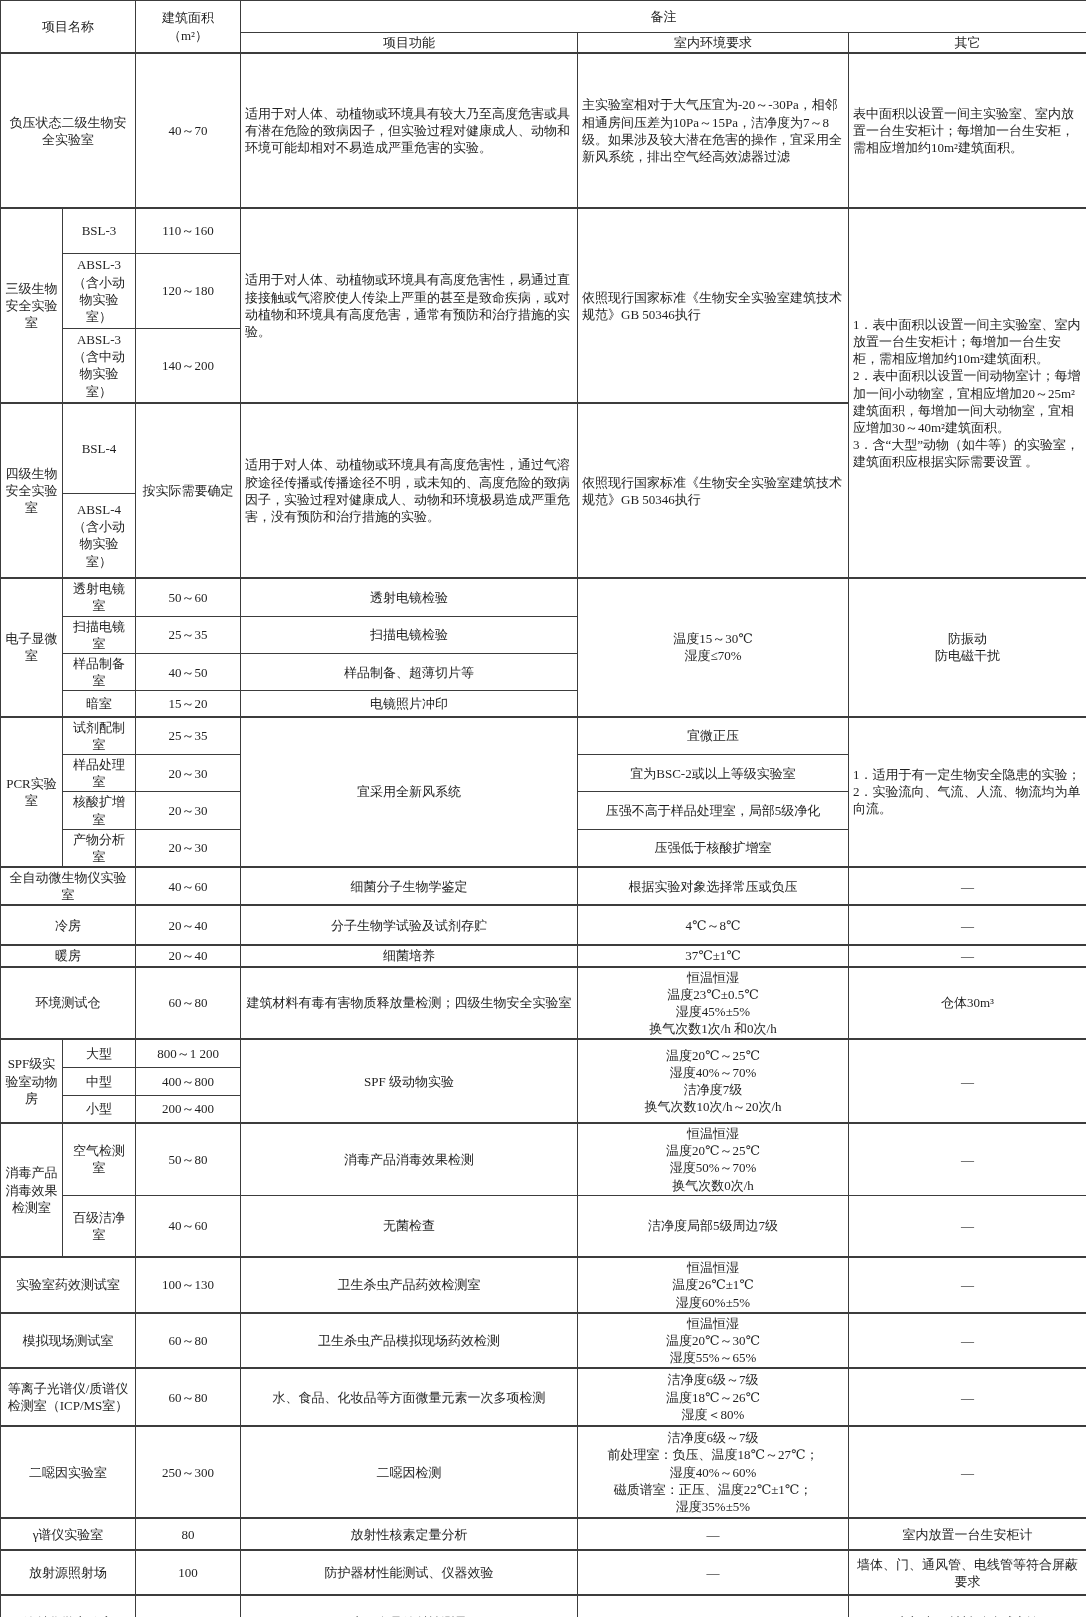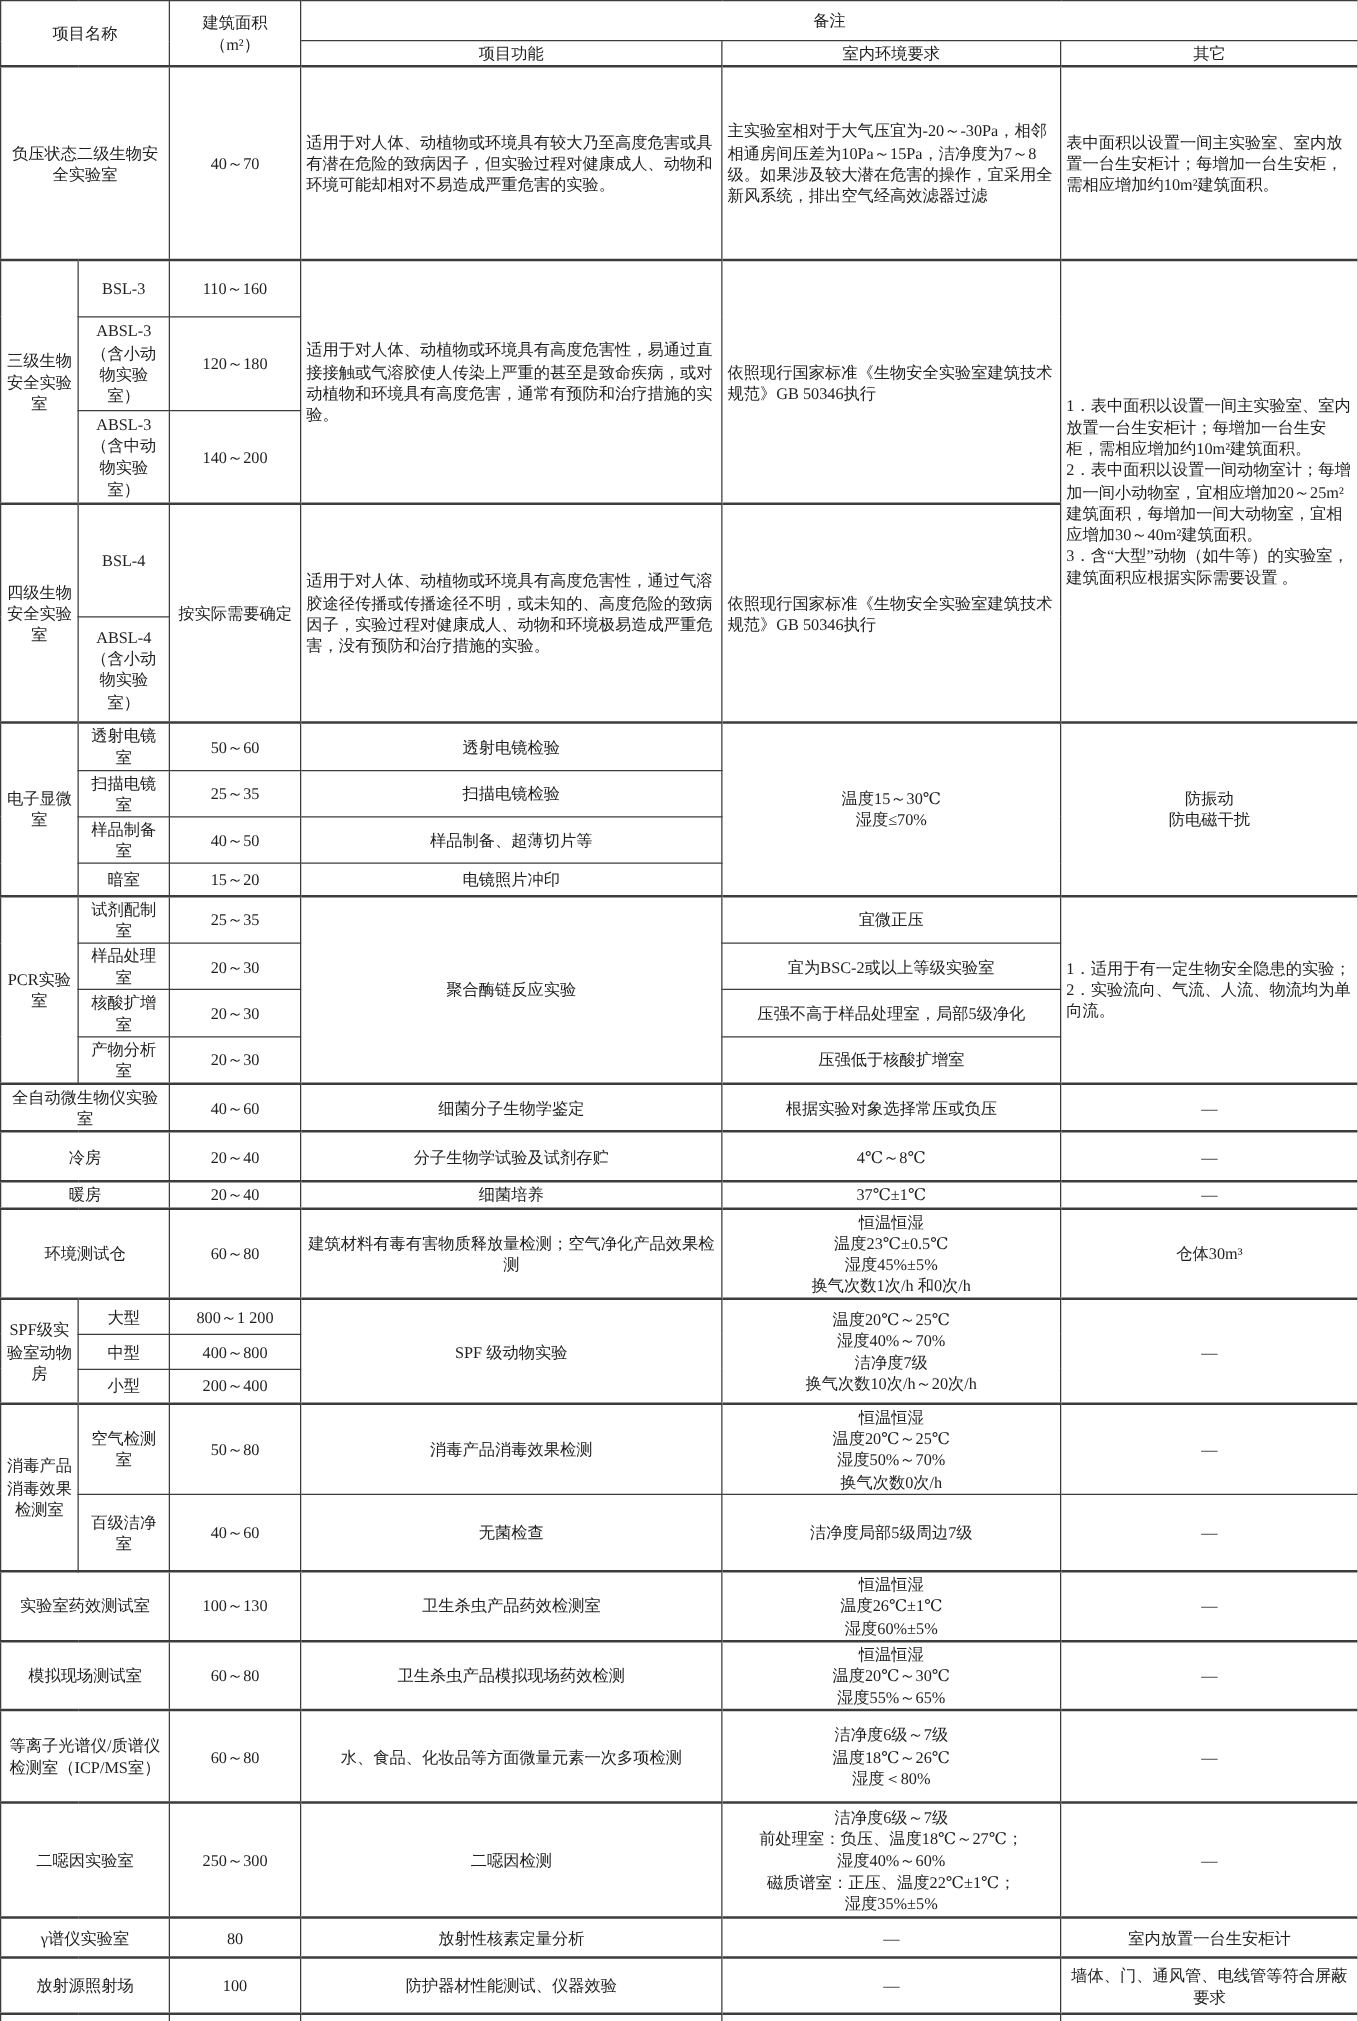--- a/index.html
+++ b/index.html
@@ -117,21 +117,21 @@
   <tr style="height:26px">
     <td>暗室</td>
     <td>15～20</td>
     <td>电镜照片冲印</td>
   </tr>
 
   <tr class="sec" style="height:36px">
     <td rowspan="4">PCR实验室</td>
     <td>试剂配制室</td>
     <td>25～35</td>
-    <td rowspan="4">聚合酶链反应实验</td>
+    <td rowspan="4">宜采用全新风系统</td>
     <td>宜微正压</td>
     <td rowspan="4" class="al">1．适用于有一定生物安全隐患的实验；
 2．实验流向、气流、人流、物流均为单向流。</td>
   </tr>
   <tr style="height:36px">
     <td>样品处理室</td>
     <td>20～30</td>
     <td>宜为BSC-2或以上等级实验室</td>
   </tr>
   <tr style="height:36px">
@@ -162,21 +162,21 @@
   <tr class="sec" style="height:18px">
     <td colspan="2">暖房</td>
     <td>20～40</td>
     <td>细菌培养</td>
     <td>37℃±1℃</td>
     <td>—</td>
   </tr>
   <tr class="sec" style="height:72px">
     <td colspan="2">环境测试仓</td>
     <td>60～80</td>
-    <td>建筑材料有毒有害物质释放量检测；空气净化产品效果检测</td>
+    <td>建筑材料有毒有害物质释放量检测；四级生物安全实验室</td>
     <td>恒温恒湿
 温度23℃±0.5℃
 湿度45%±5%
 换气次数1次/h 和0次/h</td>
     <td>仓体30m³</td>
   </tr>
 
   <tr class="sec" style="height:28px">
     <td rowspan="3">SPF级实验室动物房</td>
     <td>大型</td>
@@ -227,21 +227,21 @@
   </tr>
   <tr class="sec" style="height:55px">
     <td colspan="2">模拟现场测试室</td>
     <td>60～80</td>
     <td>卫生杀虫产品模拟现场药效检测</td>
     <td>恒温恒湿
 温度20℃～30℃
 湿度55%～65%</td>
     <td>—</td>
   </tr>
-  <tr class="sec" style="height:74px">
+  <tr class="sec" style="height:58px">
     <td colspan="2">等离子光谱仪/质谱仪检测室（ICP/MS室）</td>
     <td>60～80</td>
     <td>水、食品、化妆品等方面微量元素一次多项检测</td>
     <td>洁净度6级～7级
 温度18℃～26℃
 湿度＜80%</td>
     <td>—</td>
   </tr>
   <tr class="sec" style="height:92px">
     <td colspan="2">二噁因实验室</td>

